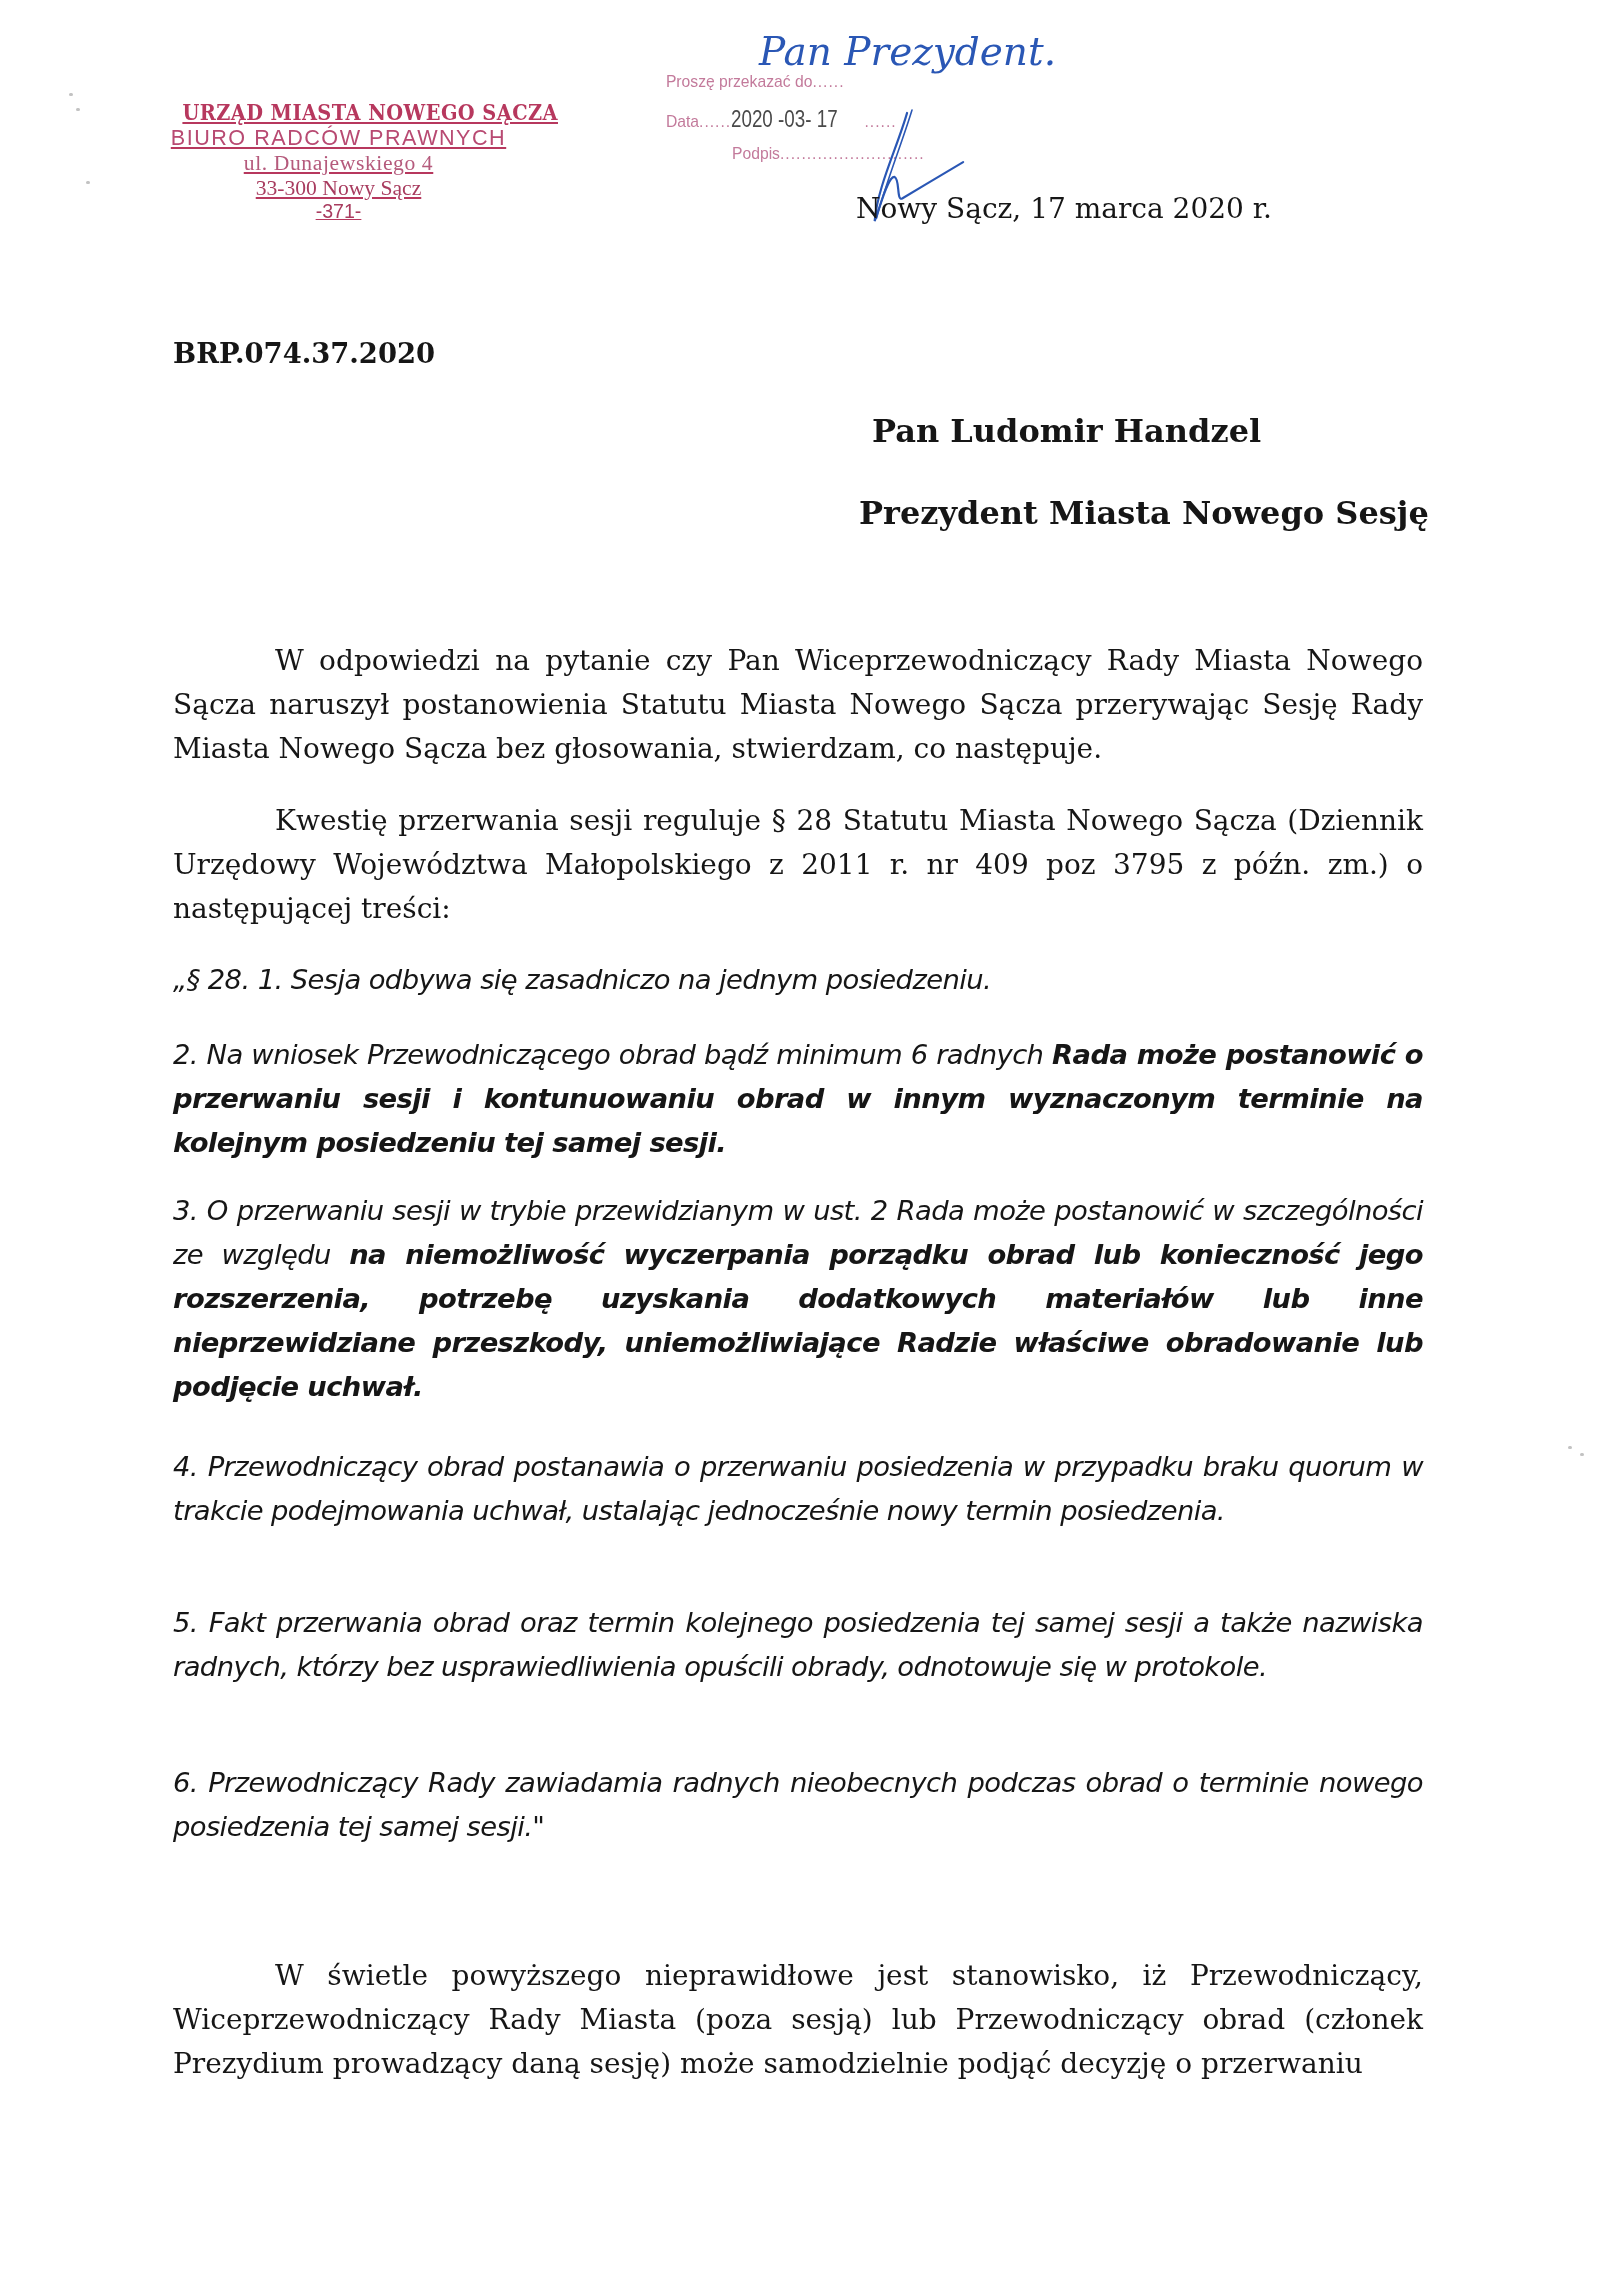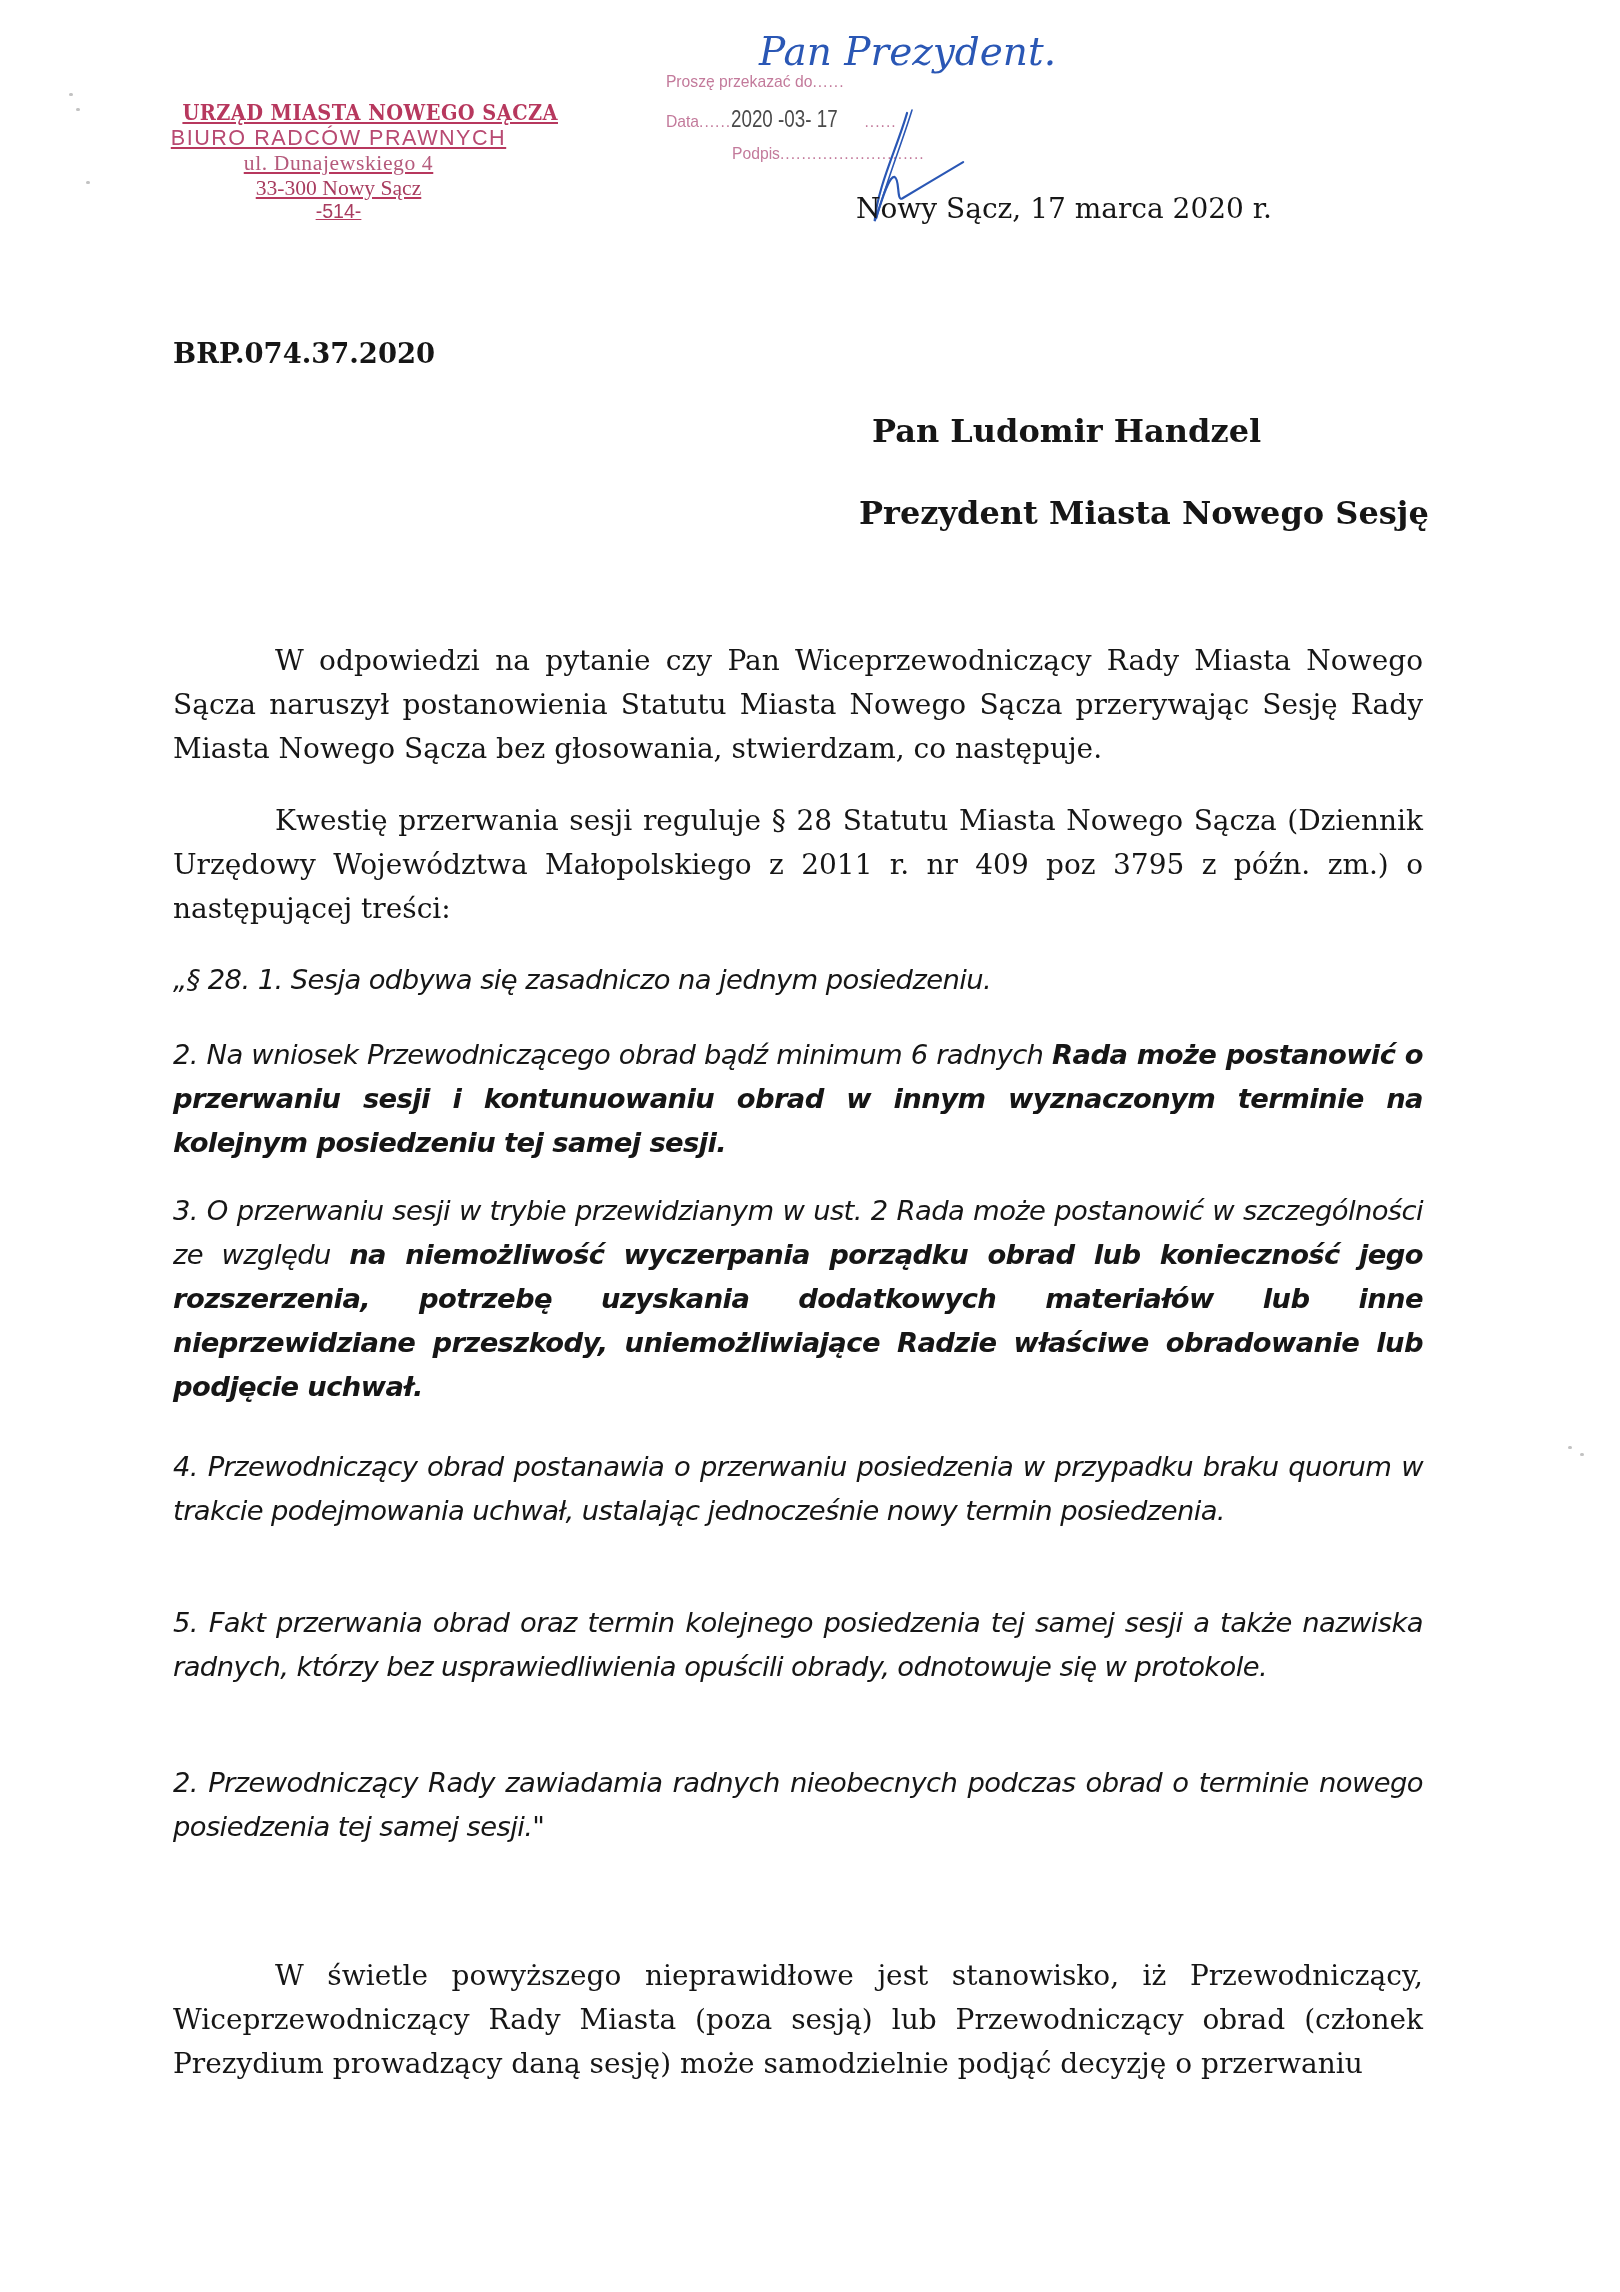--- a/index.html
+++ b/index.html
@@ -51,21 +51,21 @@
   .p3 { top: 1954px; }
 </style>
 </head>
 <body>
 
 <div class="stamp-office">
   <div class="l1">URZĄD MIASTA NOWEGO SĄCZA</div>
   <div class="l2">BIURO RADCÓW PRAWNYCH</div>
   <div class="l3">ul. Dunajewskiego 4</div>
   <div class="l4">33-300 Nowy Sącz</div>
-  <div class="l5">-514-</div>
+  <div class="l5">-371-</div>
 </div>
 <span class="speck" style="left:69px;top:93px;"></span>
 <span class="speck" style="left:76px;top:108px;"></span>
 <span class="speck" style="left:86px;top:181px;"></span>
 <span class="speck" style="left:1568px;top:1446px;"></span>
 <span class="speck" style="left:1580px;top:1453px;"></span>
 
 <div class="stamp-forward">
   <div class="row" style="left:2.9px;top:11.8px;">
     <span>Proszę przekazać do</span><span class="dots">......</span>
@@ -93,16 +93,16 @@
 
 <div class="quote q1">„§ 28. 1. Sesja odbywa się zasadniczo na jednym posiedzeniu.</div>
 <div class="quote q2">
   <span>2. Na wniosek Przewodniczącego obrad bądź minimum 6 radnych </span><b>Rada może postanowić o przerwaniu sesji i kontunuowaniu obrad w innym wyznaczonym terminie na kolejnym posiedzeniu tej samej sesji.</b>
 </div>
 <div class="quote q3">
   <span>3. O przerwaniu sesji w trybie przewidzianym w ust. 2 Rada może postanowić w szczególności ze względu </span><b>na niemożliwość wyczerpania porządku obrad lub konieczność jego rozszerzenia, potrzebę uzyskania dodatkowych materiałów lub inne nieprzewidziane przeszkody, uniemożliwiające Radzie właściwe obradowanie lub podjęcie uchwał.</b>
 </div>
 <div class="quote q4">4. Przewodniczący obrad postanawia o przerwaniu posiedzenia w przypadku braku quorum w trakcie podejmowania uchwał, ustalając jednocześnie nowy termin posiedzenia.</div>
 <div class="quote q5">5. Fakt przerwania obrad oraz termin kolejnego posiedzenia tej samej sesji a także nazwiska radnych, którzy bez usprawiedliwienia opuścili obrady, odnotowuje się w protokole.</div>
-<div class="quote q6">2. Przewodniczący Rady zawiadamia radnych nieobecnych podczas obrad o terminie nowego posiedzenia tej samej sesji."</div>
+<div class="quote q6">6. Przewodniczący Rady zawiadamia radnych nieobecnych podczas obrad o terminie nowego posiedzenia tej samej sesji."</div>
 
 <div class="para indent p3">W świetle powyższego nieprawidłowe jest stanowisko, iż Przewodniczący, Wiceprzewodniczący Rady Miasta (poza sesją) lub Przewodniczący obrad (członek Prezydium prowadzący daną sesję) może samodzielnie podjąć decyzję o przerwaniu</div>
 
 
 </body></html>

